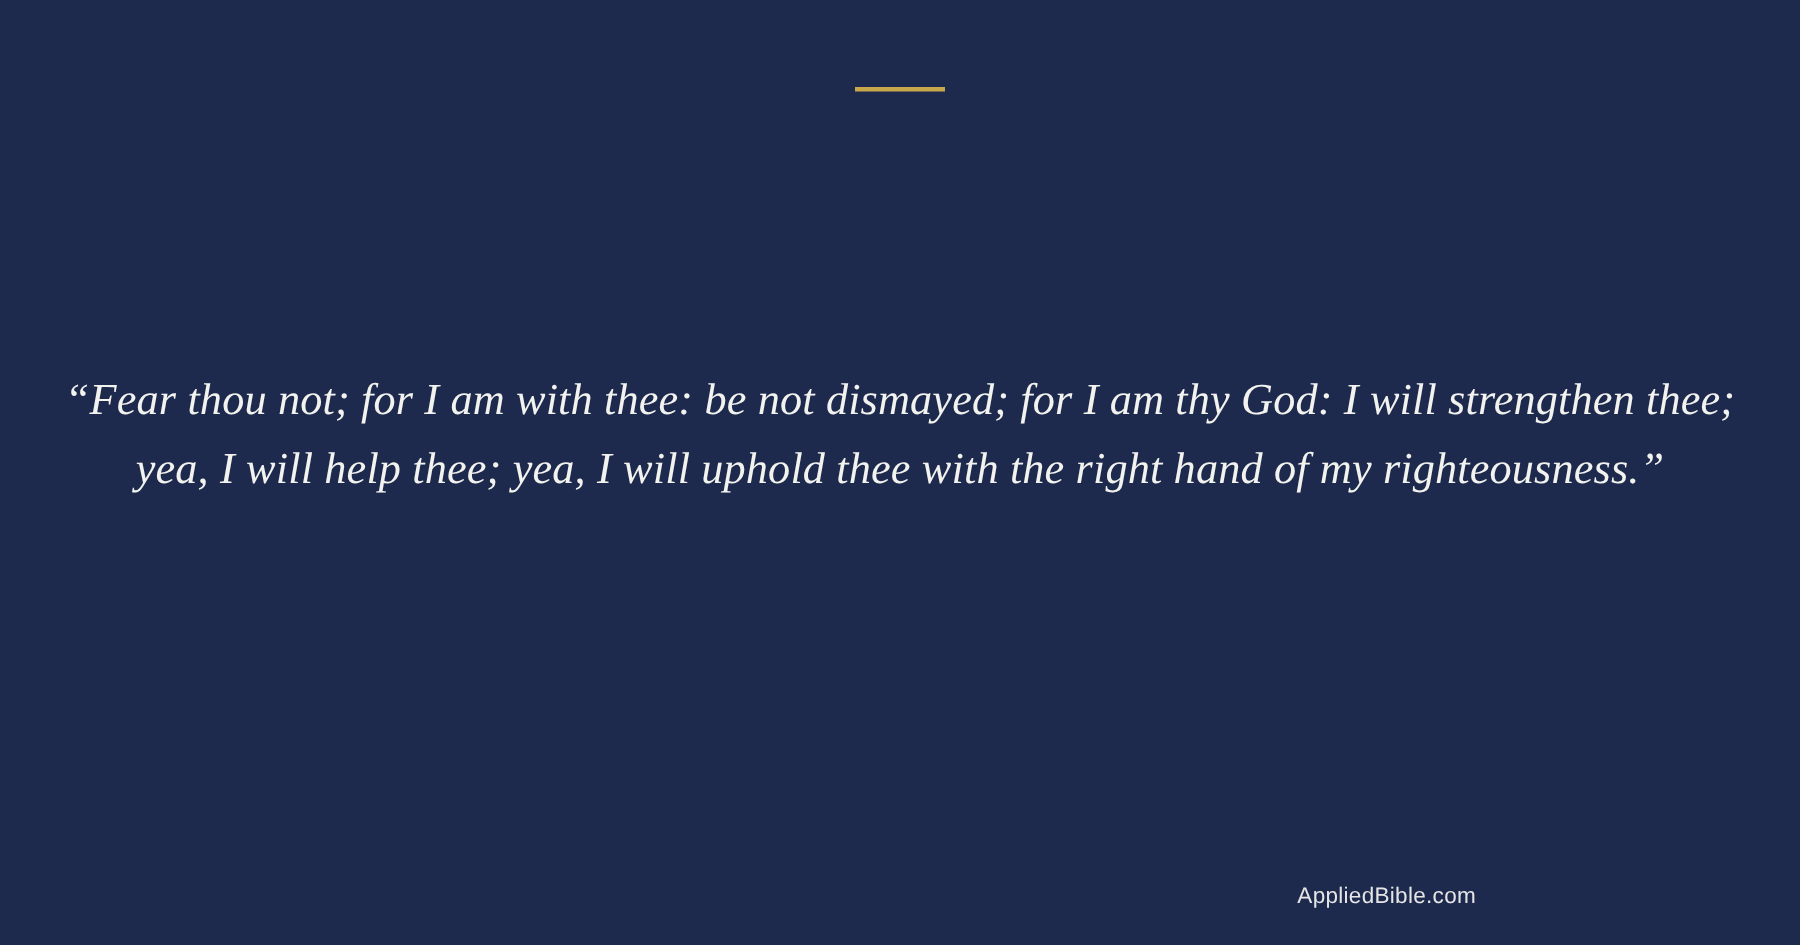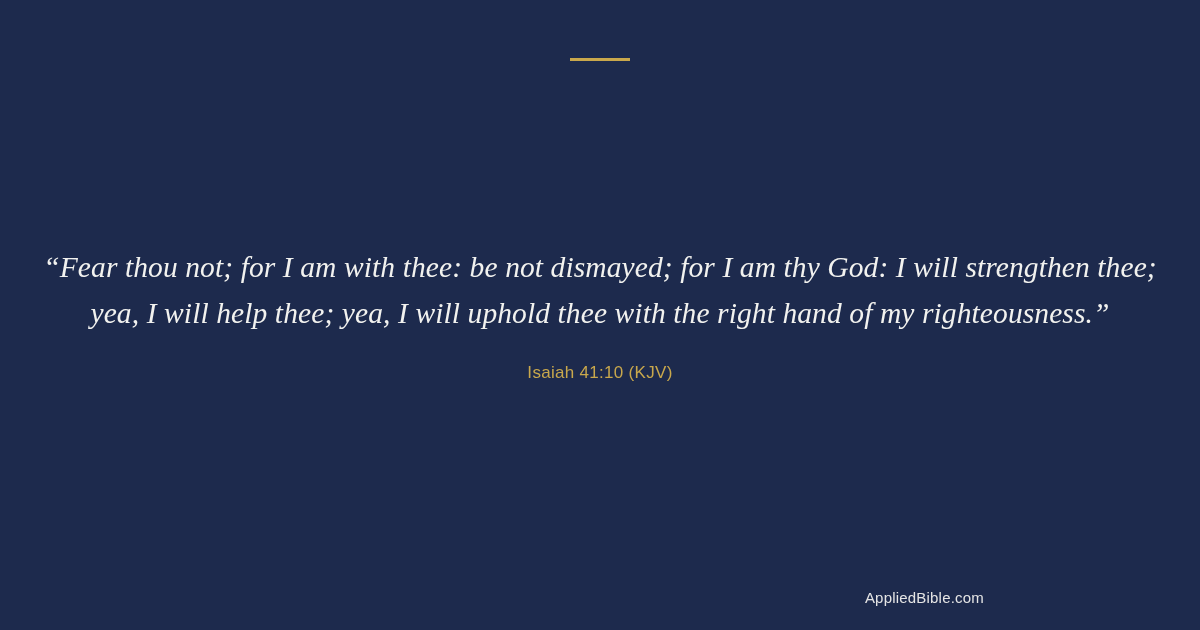--- a/index.html
+++ b/index.html
@@ -97,17 +97,16 @@
 
   <div class="divider-wrap">
     <div class="divider"></div>
   </div>
 
   <div class="quote-block">
     <p class="quote-text">“Fear thou not; for I am with thee: be not dismayed; for I am thy God: I will strengthen thee;
 yea, I will help thee; yea, I will uphold thee with the right hand of my righteousness.”</p>
   </div>
 
-  <p class="citation">Isaiah 41:10 (KJV)</p>
 
   <p class="footer-brand">AppliedBible.com</p>
 
 </div>
 
 </body></html>

